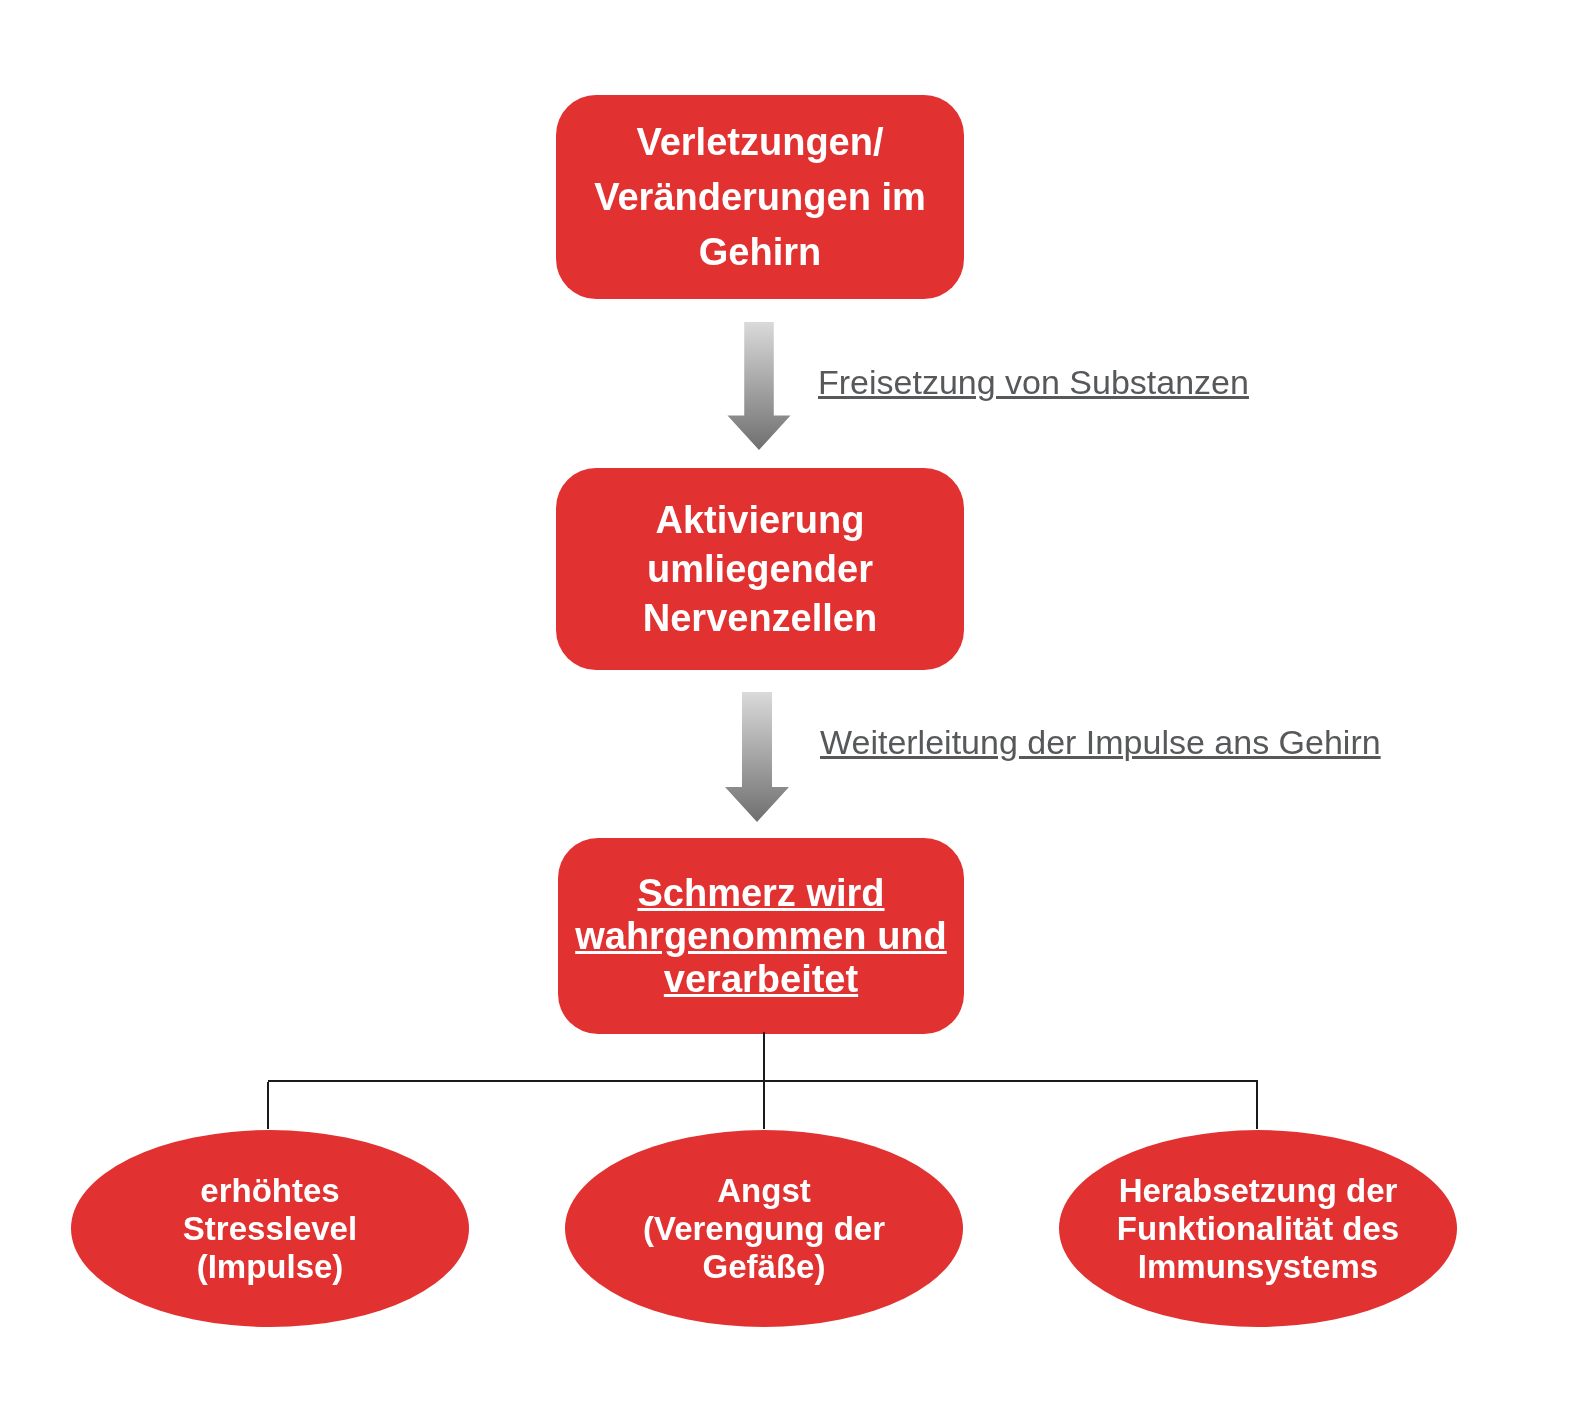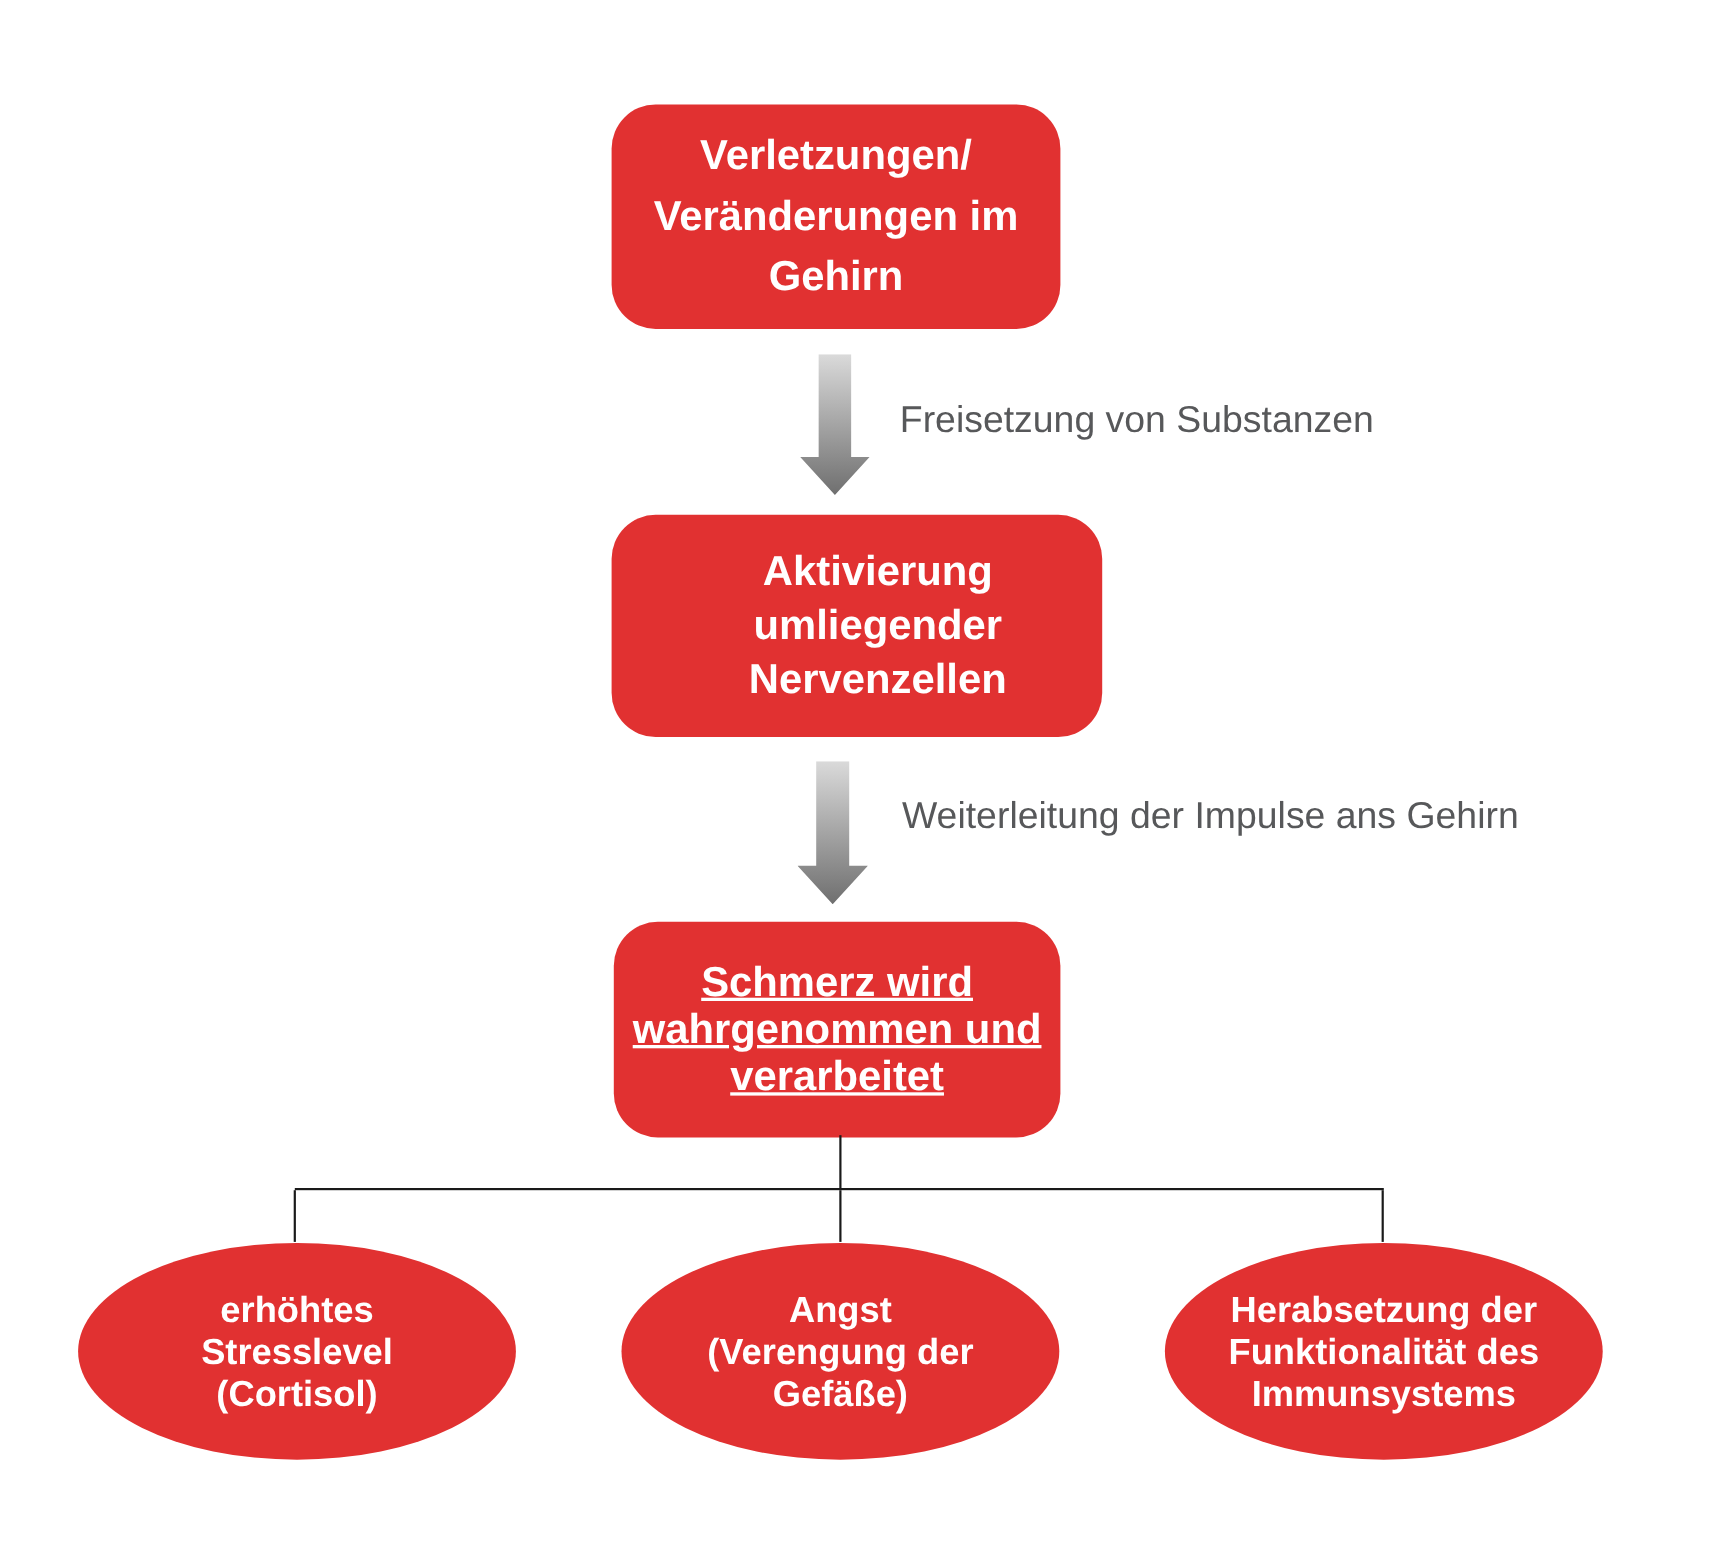--- a/index.html
+++ b/index.html
@@ -25,38 +25,39 @@
     justify-content: center;
     text-align: center;
   }
   .node-text {
     color: var(--node-text, #ffffff);
     font-weight: bold;
     white-space: pre-line;
   }
   .node-1 { left: 556px; top: 95px;  width: 408px; height: 204px; }
   .node-1 .node-text { font-size: 38px; line-height: 55px; }
-  .node-2 { left: 556px; top: 468px; width: 408px; height: 202px; padding-left: 38px; }
+  .node-2 { left: 556px; top: 468px; width: 408px; height: 202px; }
   .node-2 .node-text { font-size: 38px; line-height: 49px; }
   .node-3 { left: 558px; top: 838px; width: 406px; height: 196px; }
   .node-3 .node-text { font-size: 38px; line-height: 43px; text-decoration: underline; }
 
   
   .down-arrow { position: absolute; }
   .arrow-1 { left: 727px; top: 322px; }
   .arrow-2 { left: 725px; top: 692px; }
   .grad-top    { stop-color: var(--arrow-gradient-top, #dadada); }
   .grad-bottom { stop-color: var(--arrow-gradient-bottom, #6f6f6f); }
 
   
   .arrow-label {
     position: absolute;
     color: var(--label-gray, #57585a);
     font-size: 34px;
     white-space: nowrap;
+    text-decoration: underline;
   }
   .label-1 { left: 818px; top: 363px; }
   .label-2 { left: 820px; top: 723px; }
 
   
   .cline {
     position: absolute;
     background: var(--connector-black, #1a1a1a);
   }
   .cline-stem       { left: 763px;  top: 1032px; width: 2px;   height: 48px; }
@@ -132,21 +133,21 @@
 
   <div class="cline cline-stem"></div>
   <div class="cline cline-horizontal"></div>
   <div class="cline cline-drop-left"></div>
   <div class="cline cline-drop-mid"></div>
   <div class="cline cline-drop-right"></div>
 
   <div class="leaf leaf-1">
     <div class="leaf-text">erhöhtes
 Stresslevel
-(Cortisol)</div>
+(Impulse)</div>
   </div>
   <div class="leaf leaf-2">
     <div class="leaf-text">Angst
 (Verengung der
 Gefäße)</div>
   </div>
   <div class="leaf leaf-3">
     <div class="leaf-text">Herabsetzung der
 Funktionalität des
 Immunsystems</div>

